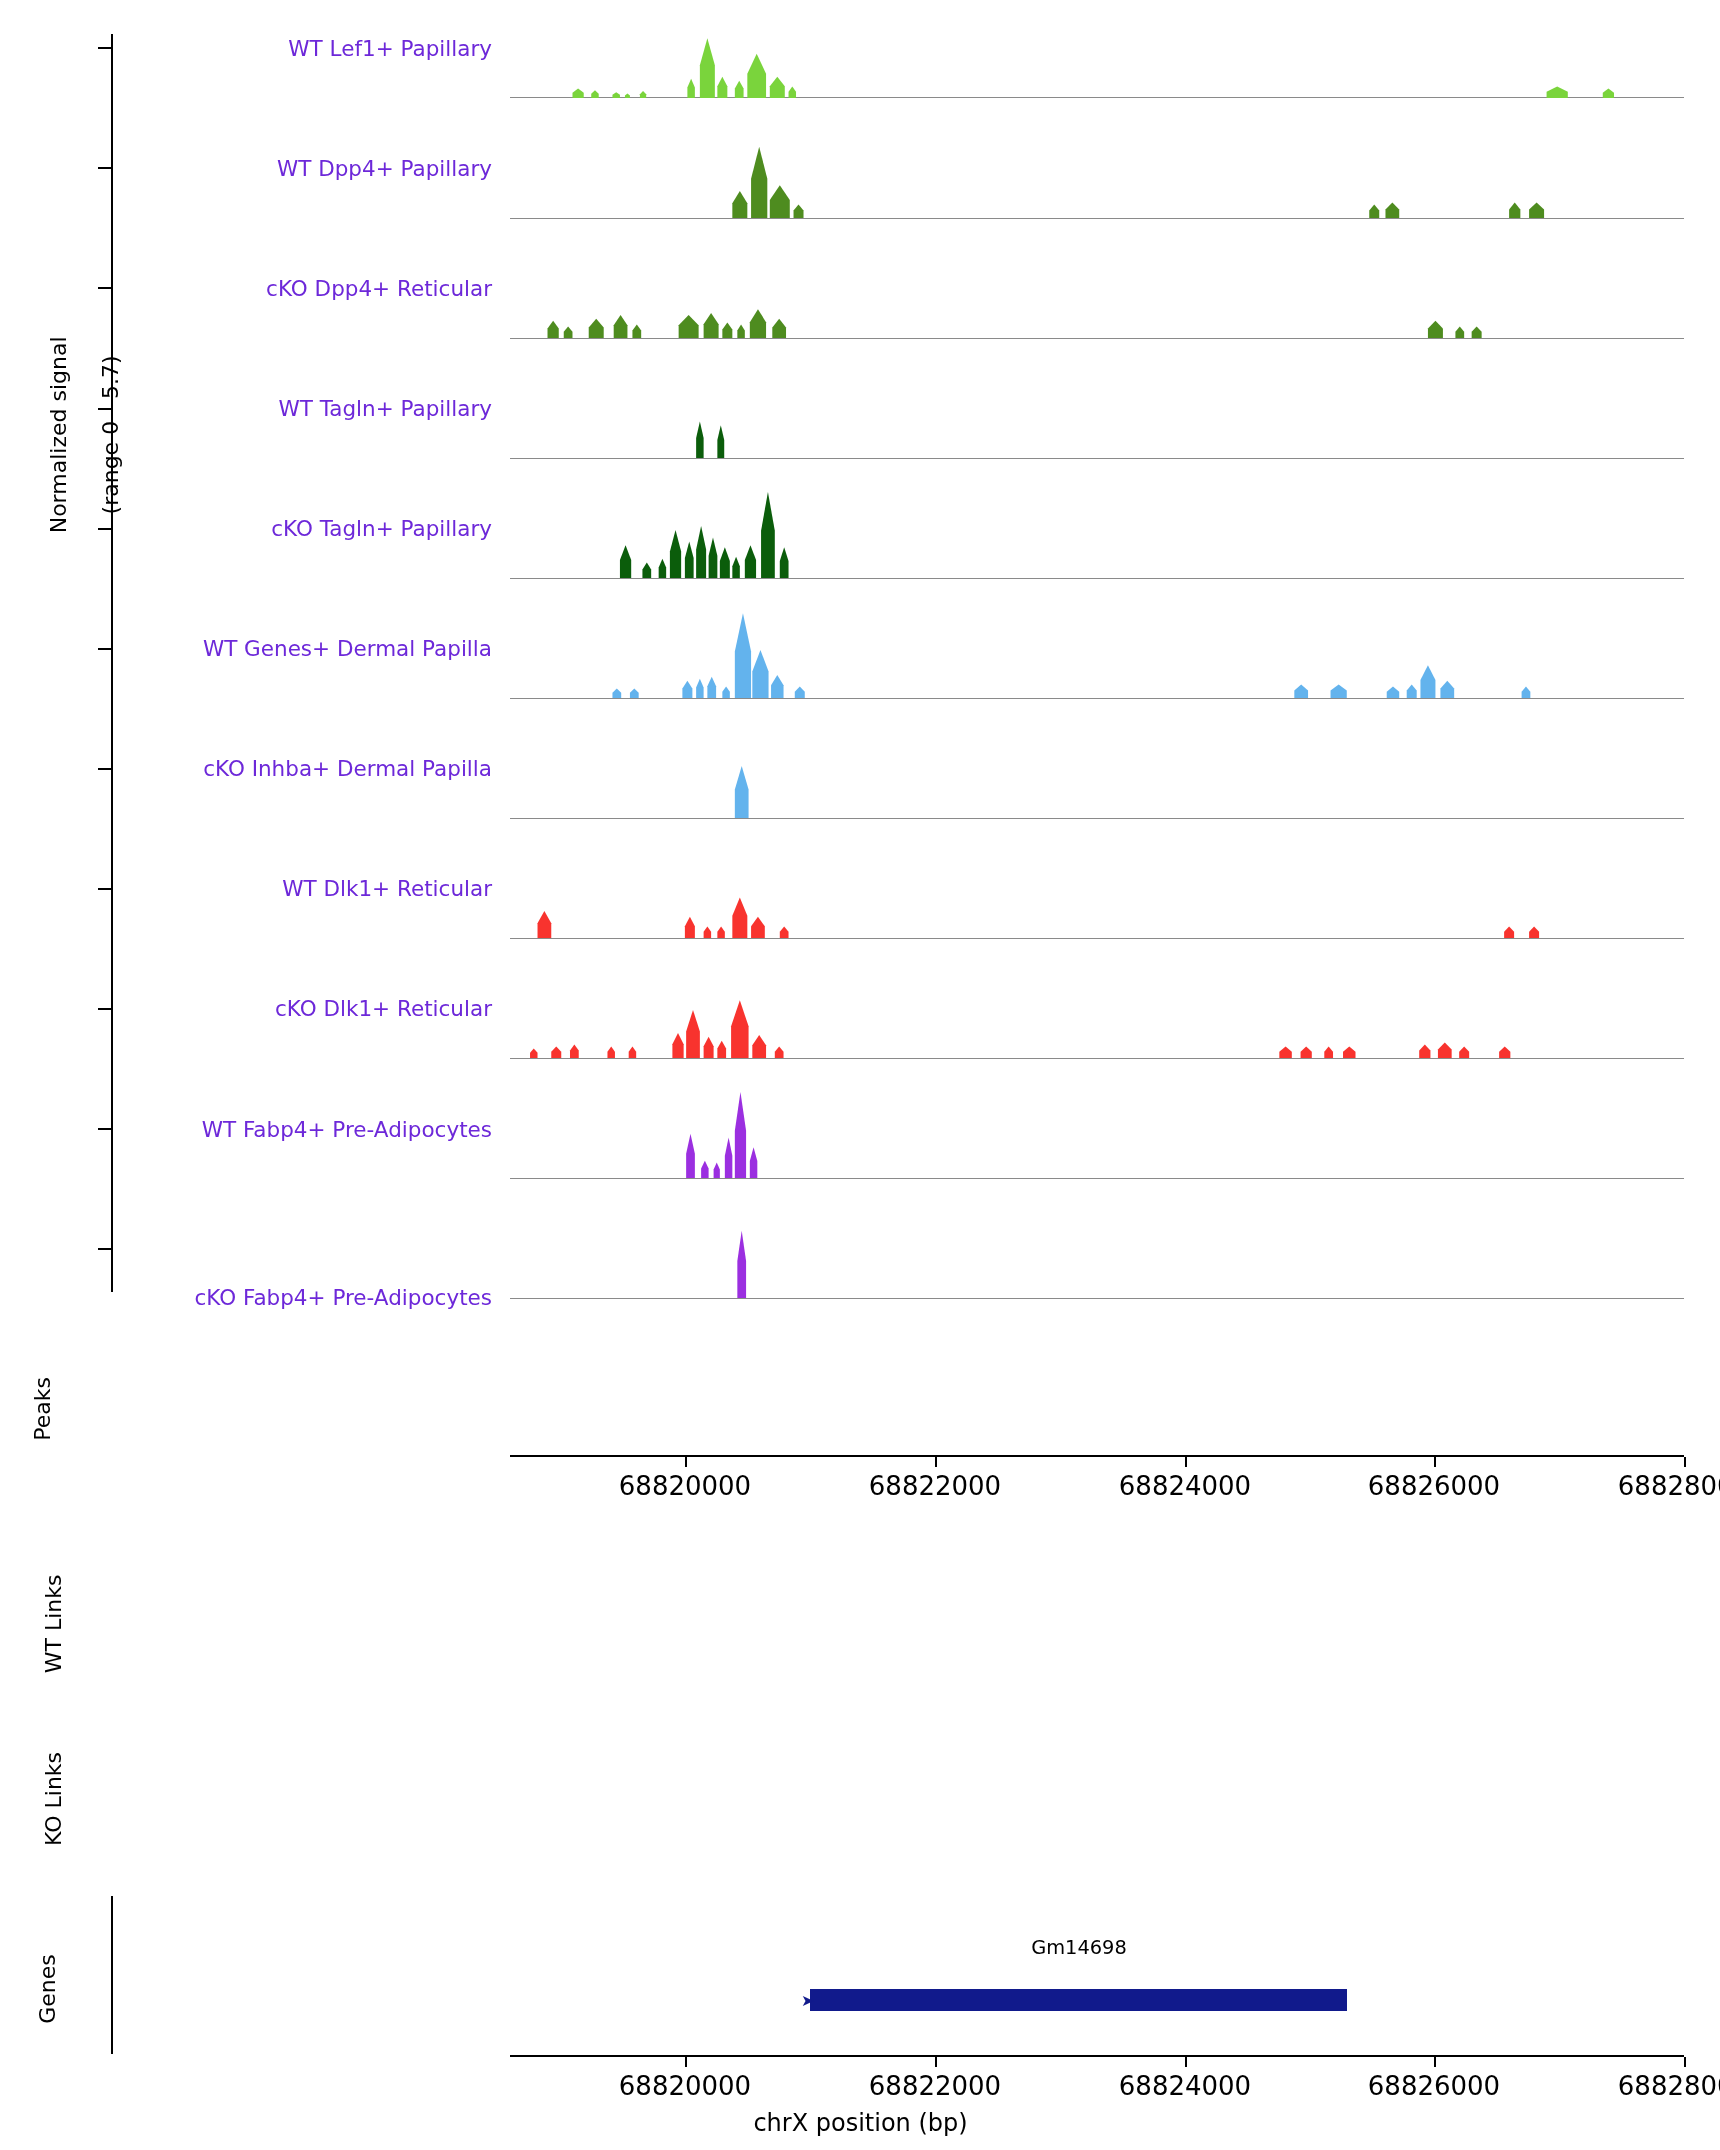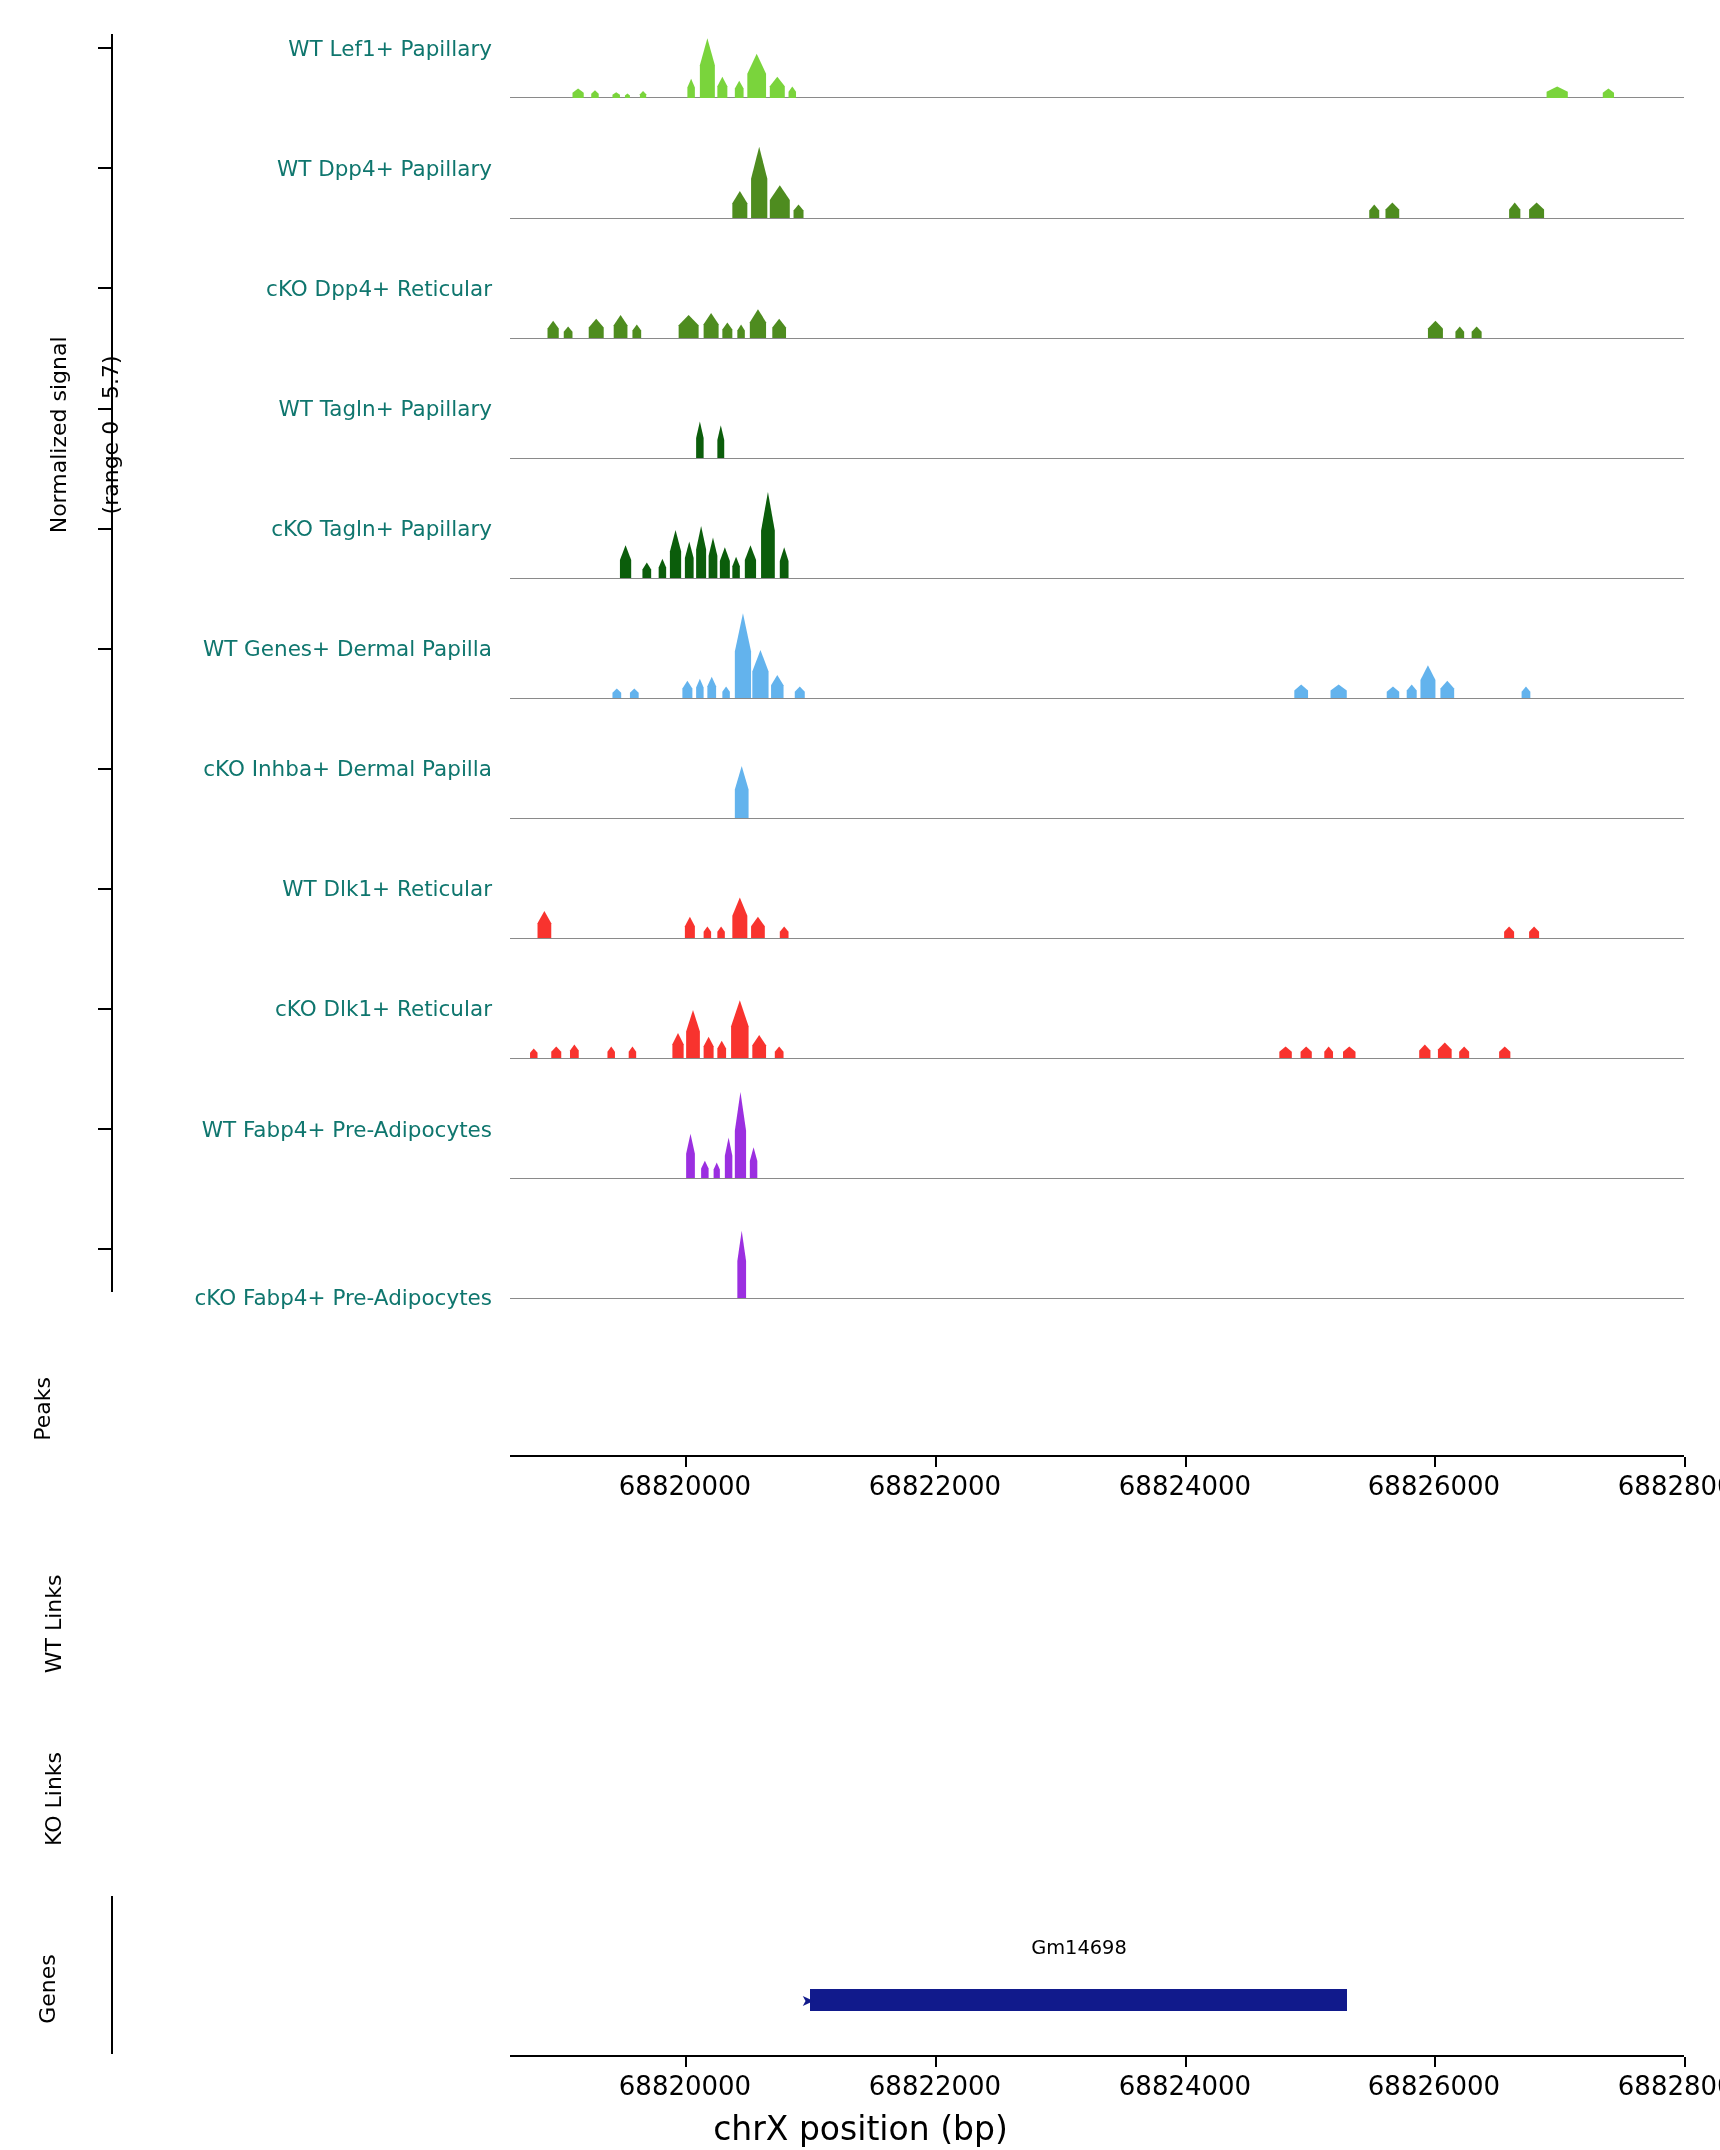--- a/index.html
+++ b/index.html
@@ -41,21 +41,21 @@
   .tick-left {
     position: absolute;
     background: #000;
     height: 2.2px;
     width: 13px;
   }
   .track-label {
     position: absolute;
     right: 1229px;
     font-size: 21.5px;
-    color: #0f766e;
+    color: #6d28d9;
     white-space: nowrap;
     text-align: right;
   }
   .track-baseline {
     position: absolute;
     left: 510px;
     width: 1174px;
     height: 1.4px;
     background: #8a8a8a;
   }
@@ -100,21 +100,21 @@
     top: 0;
     font-size: 26px;
     transform: translateX(-50%);
     white-space: nowrap;
   }
   .axis-title {
     position: absolute;
     width: 1721px;
     left: 0;
     text-align: center;
-    font-size: 33px;
+    font-size: 24px;
   }
 
   
   .gene-name {
     position: absolute;
     font-size: 19.4px;
     white-space: nowrap;
     transform: translateX(-50%);
   }
   .gene-bar {

